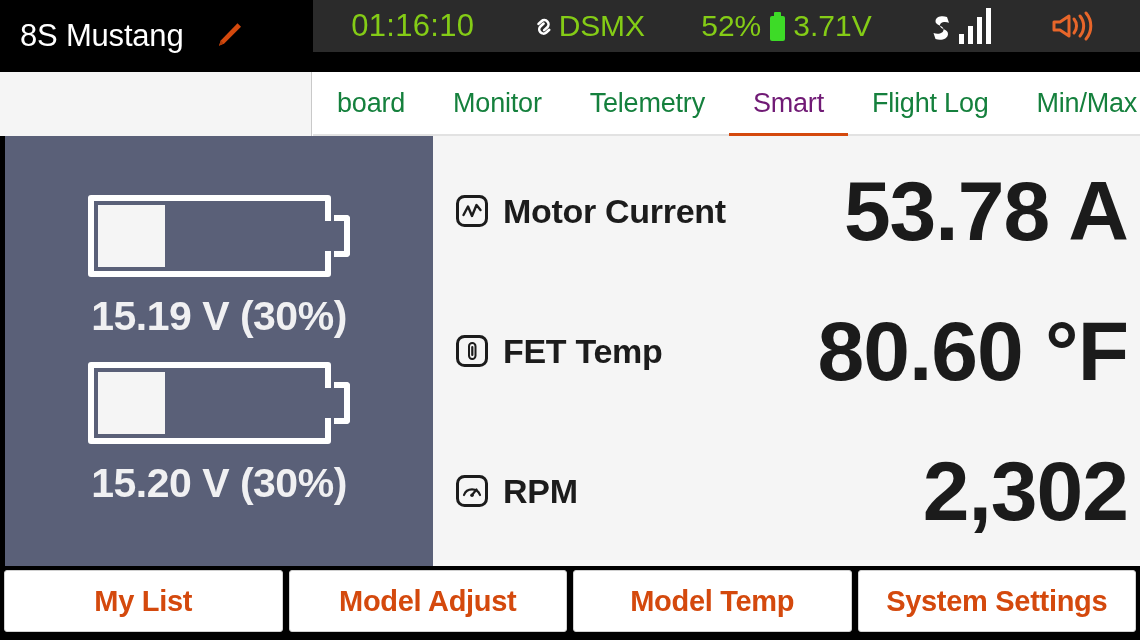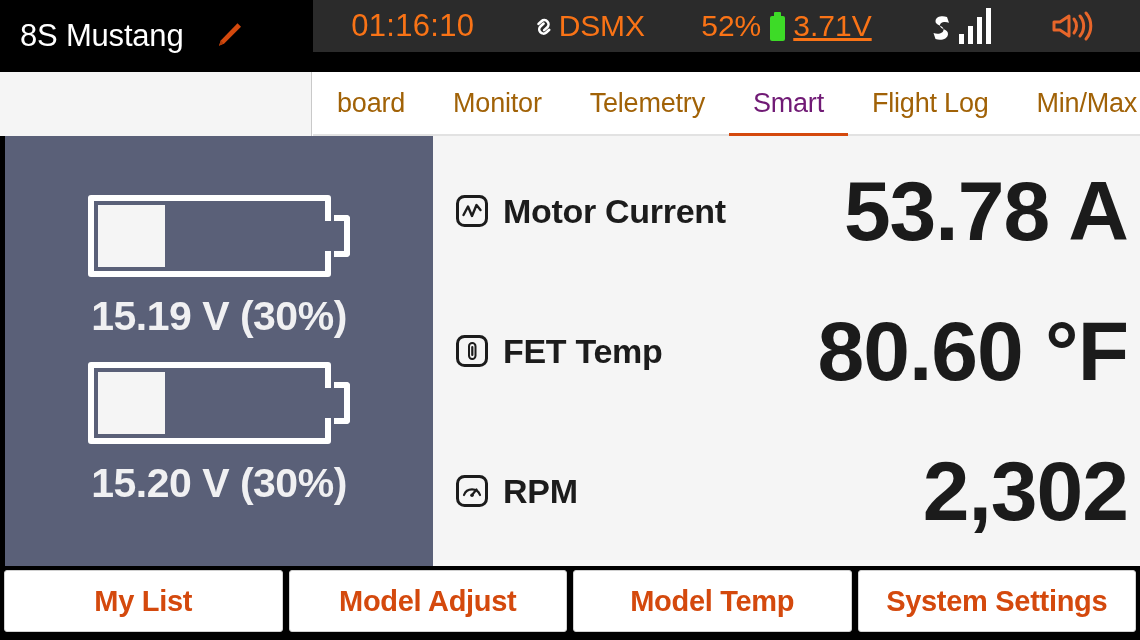--- a/index.html
+++ b/index.html
@@ -53,21 +53,21 @@
   .status-right {
     flex: 1 1 auto;
     display: flex;
     align-items: center;
     justify-content: space-around;
     padding: 0 16px 0 10px;
   }
   .status-item {
     display: flex;
     align-items: center;
-    color: #f97316;
+    color: #84cc16;
     font-size: 30px;
     white-space: nowrap;
   }
   .timer-text { font-size: 31px; letter-spacing: 0.3px; }
   .link-icon { width: 26px; height: 26px; margin-right: 2px; }
   .proto-text { font-size: 30px; letter-spacing: -0.2px; }
   .batt-pct { font-size: 30px; }
   .mini-batt {
     width: 15px;
     height: 29px;
@@ -82,21 +82,21 @@
     background: #3ddb27;
     border-radius: 2px;
   }
   .mini-batt .cap {
     position: absolute;
     left: 4px; top: 0;
     width: 7px; height: 5px;
     background: #3ddb27;
     border-radius: 1px 1px 0 0;
   }
-  .batt-volt { font-size: 30px; text-decoration: underline; }
+  .batt-volt { font-size: 30px; }
   .signal-group { display: flex; align-items: flex-end; }
   .spektrum-s { width: 26px; height: 32px; margin-right: 5px; }
   .bars { display: flex; align-items: flex-end; gap: 4px; height: 36px; }
   .bars i { display: block; width: 5px; background: #ffffff; }
   .bars i:nth-child(1) { height: 10px; }
   .bars i:nth-child(2) { height: 18px; }
   .bars i:nth-child(3) { height: 27px; }
   .bars i:nth-child(4) { height: 36px; }
   .speaker-icon { width: 48px; height: 40px; }
 
@@ -124,21 +124,21 @@
     display: flex;
     align-items: stretch;
     white-space: nowrap;
   }
   .tab {
     display: flex;
     align-items: center;
     justify-content: center;
     padding: 0 24px;
     font-size: 27px;
-    color: #a16207;
+    color: #15803d;
     letter-spacing: -0.2px;
     box-sizing: border-box;
     border-bottom: 4px solid transparent;
     position: relative;
     top: 1px;
   }
   .tab.active {
     color: #701a75;
     border-bottom: 4px solid #d4490d;
   }

